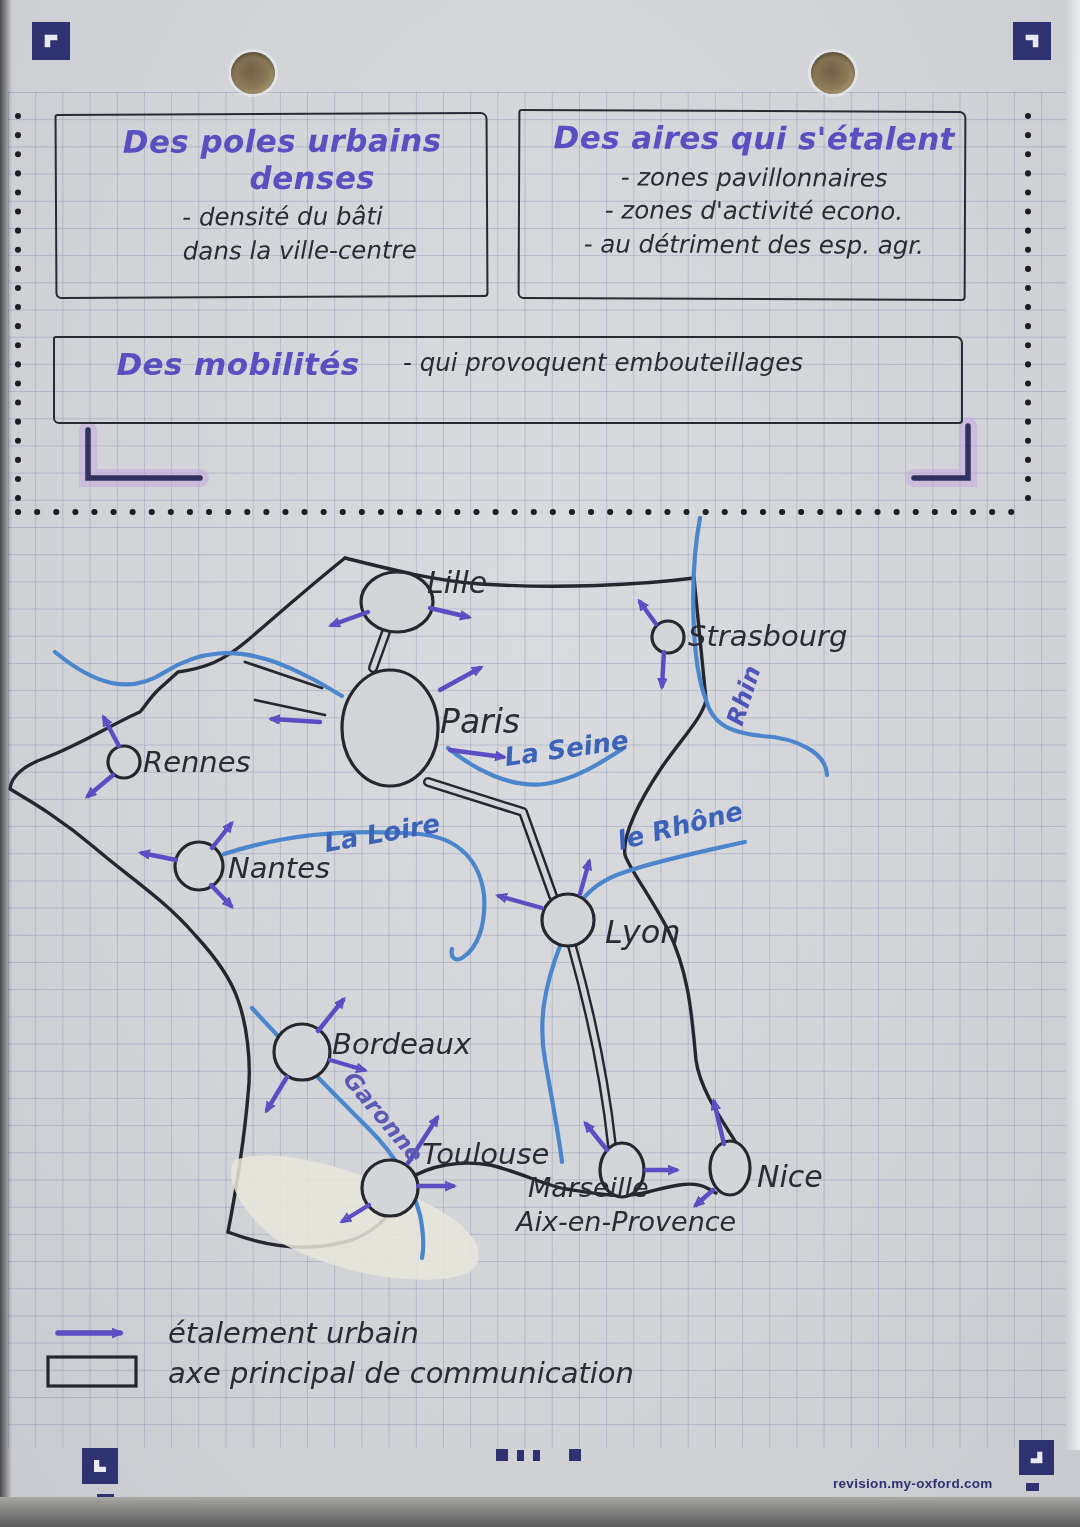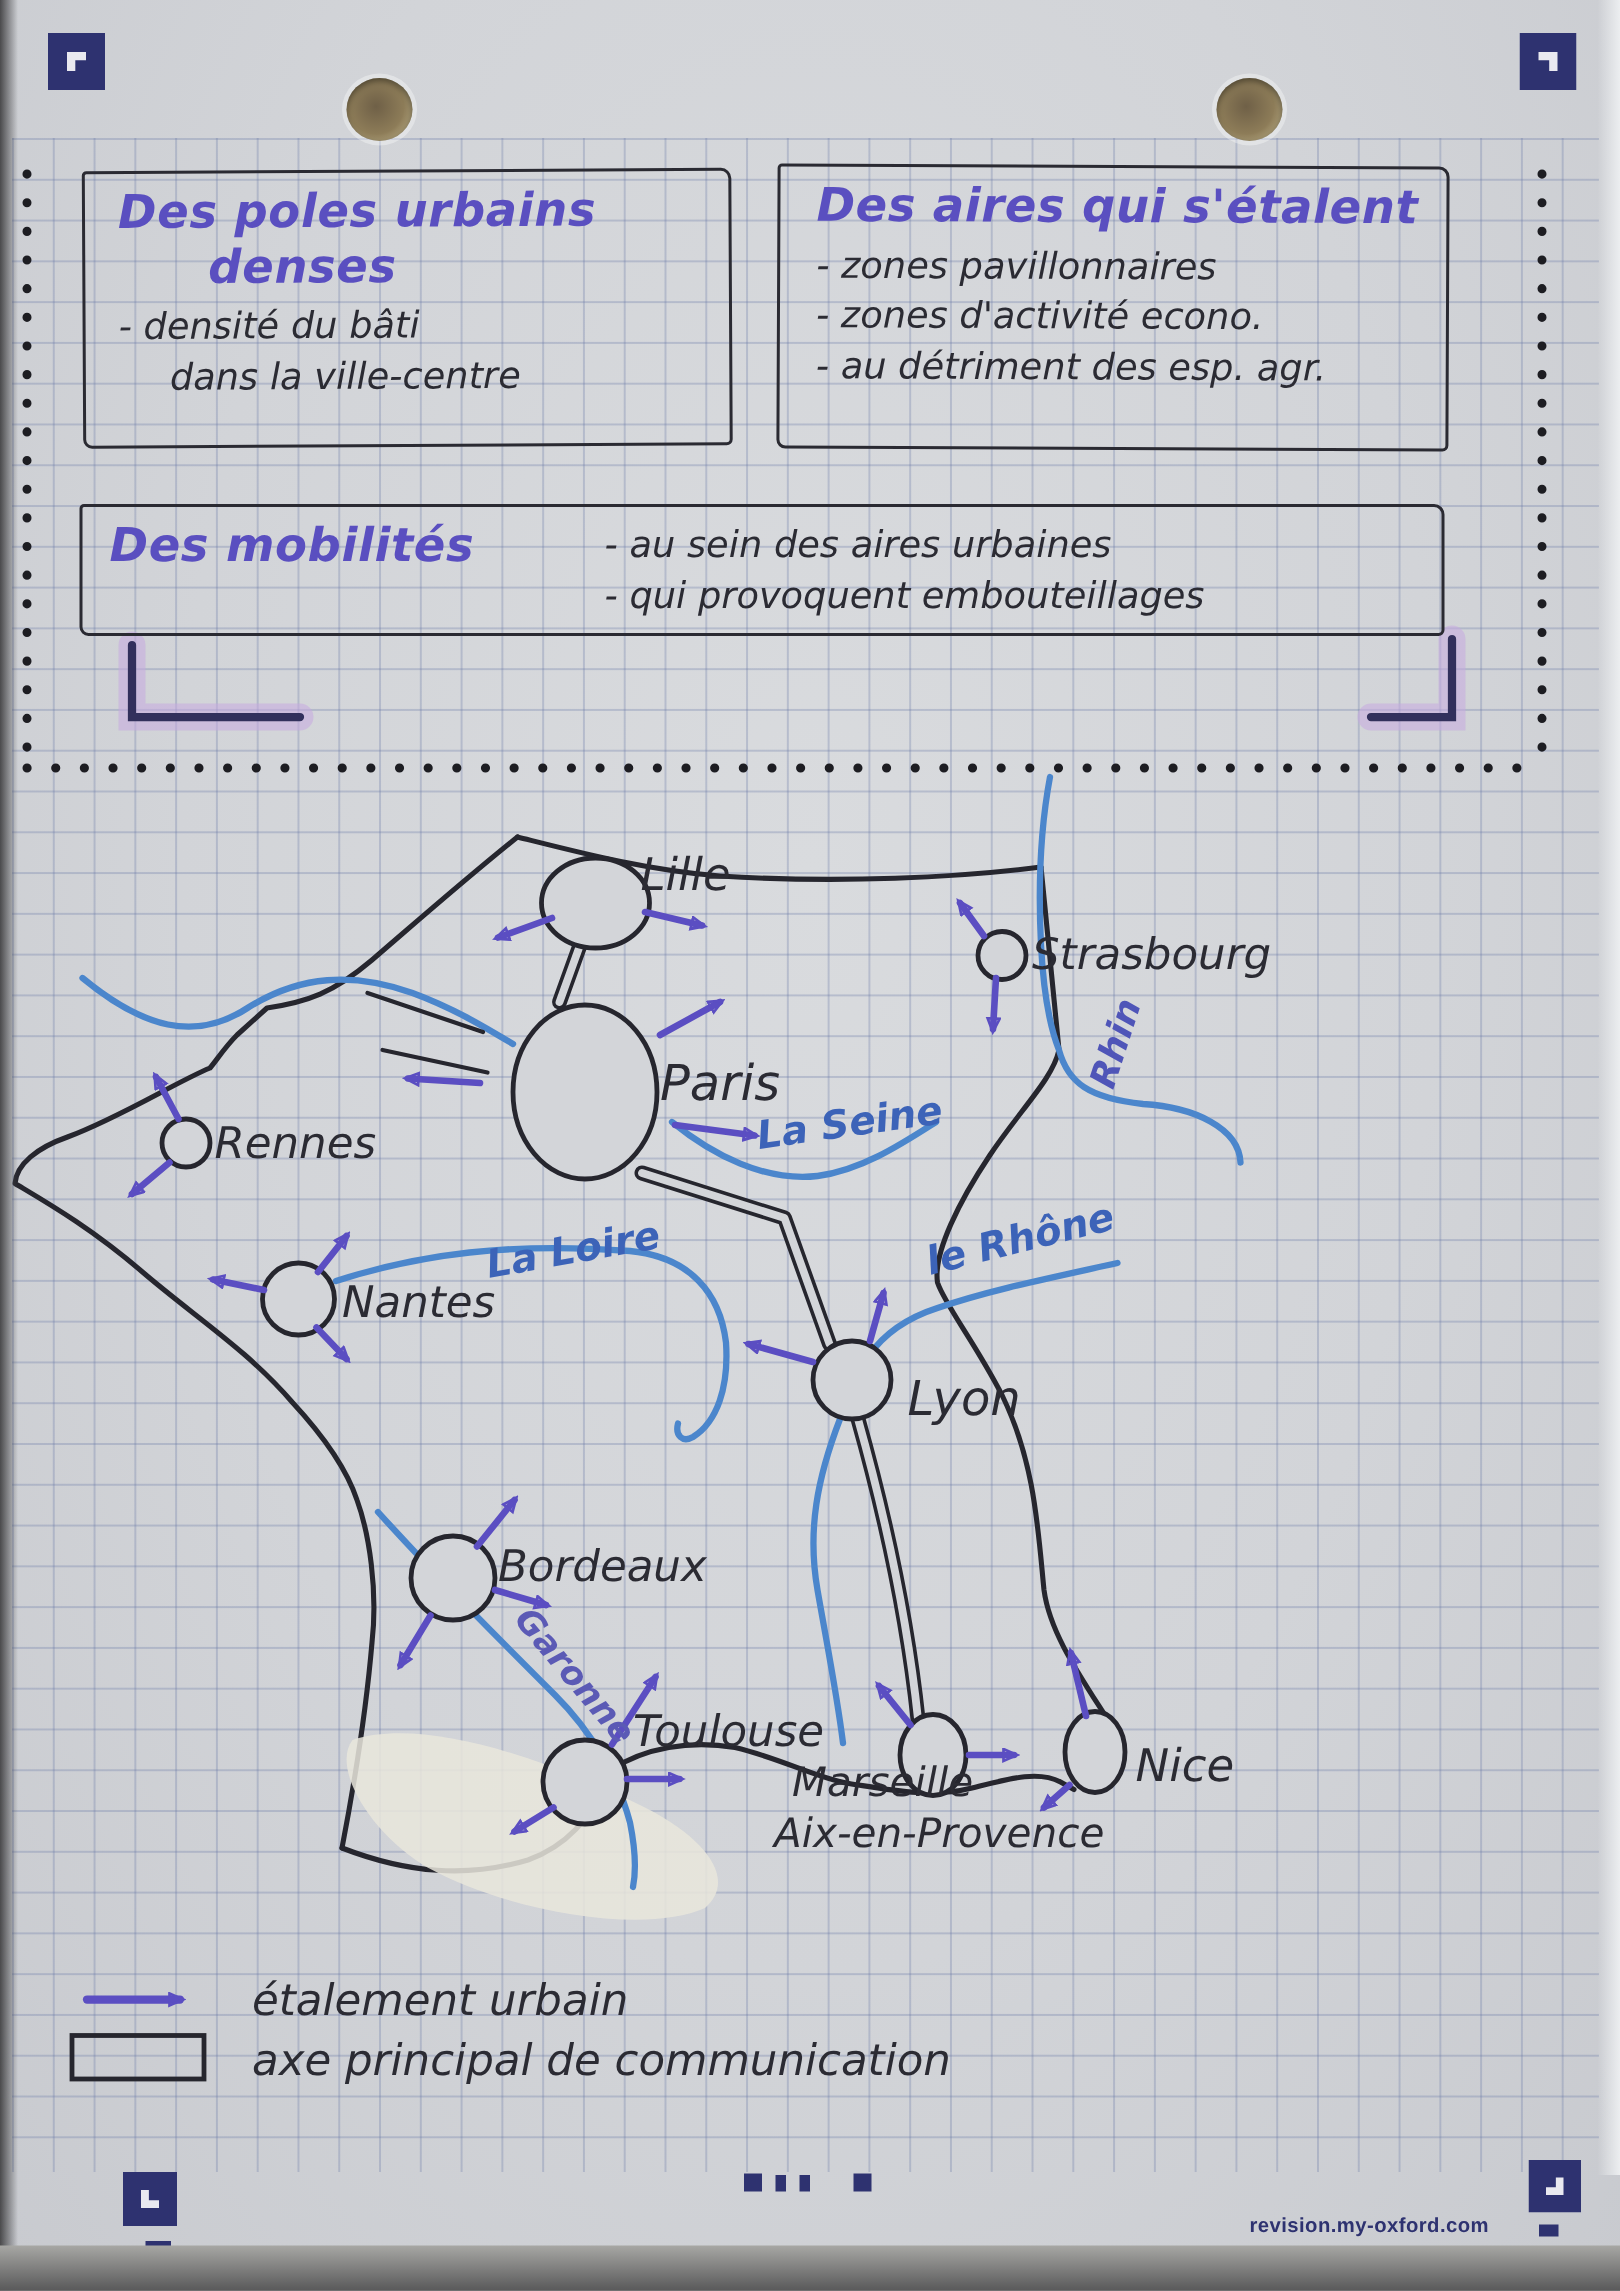--- a/index.html
+++ b/index.html
@@ -1,18 +1,18 @@
 <!DOCTYPE html>
 <html><head>
 <meta charset="utf-8">
 <style>
   html,body{margin:0;padding:0;background:#555;}
   #stage{position:relative;width:1080px;height:1527px;overflow:hidden;
          font-family:"DejaVu Sans",sans-serif;
-         background:radial-gradient(ellipse at 50% 38%, #d9dbde 0%, #d2d4d8 55%, #c8cacf 100%);}
+         background:radial-gradient(ellipse at 50% 38%, #d9dbde 0%, #d2d4d8 55%, #c8cacf 100%);text-align:center;}
   .abs{position:absolute;}
   
   #grid{left:8px;top:92px;width:1058px;height:1356px;
     background-image:
       linear-gradient(to right, rgba(104,120,166,.30) 1.2px, transparent 1.2px),
       linear-gradient(to bottom, rgba(104,120,166,.30) 1.2px, transparent 1.2px);
     background-size:27.2px 27.2px;}
   
   #edge-left{left:0;top:0;width:12px;height:1527px;background:linear-gradient(to right,#4a4a4c,rgba(74,74,76,0));}
   #edge-right{right:0;top:0;width:15px;height:1450px;background:linear-gradient(to left,#eceef0,rgba(236,238,240,0));}
@@ -92,21 +92,20 @@
       <div>- zones d'activité econo.</div>
       <div>- au détriment des esp. agr.</div>
     </div>
   </div>
 
   <div class="notebox abs" style="left:53px;top:336px;width:910px;height:88px;display:flex;padding:8px 0 0 18px;box-sizing:border-box;">
     <div class="h-purple" style="width:330px;">
       <div>Des mobilités</div>
     </div>
     <div class="h-body">
-      <div>- au sein des aires urbaines</div>
       <div>- qui provoquent embouteillages</div>
     </div>
   </div>
 
   <svg class="abs" style="left:0;top:515px;" width="1080" height="890" viewBox="0 515 1080 890">
     <defs>
       <marker id="ah" markerWidth="12" markerHeight="12" refX="8" refY="5" orient="auto" markerUnits="userSpaceOnUse">
         <path d="M1 1 L10 5 L1 9 Z" fill="none" stroke="#5b4ec2" stroke-width="1.8"></path>
       </marker>
     </defs>

